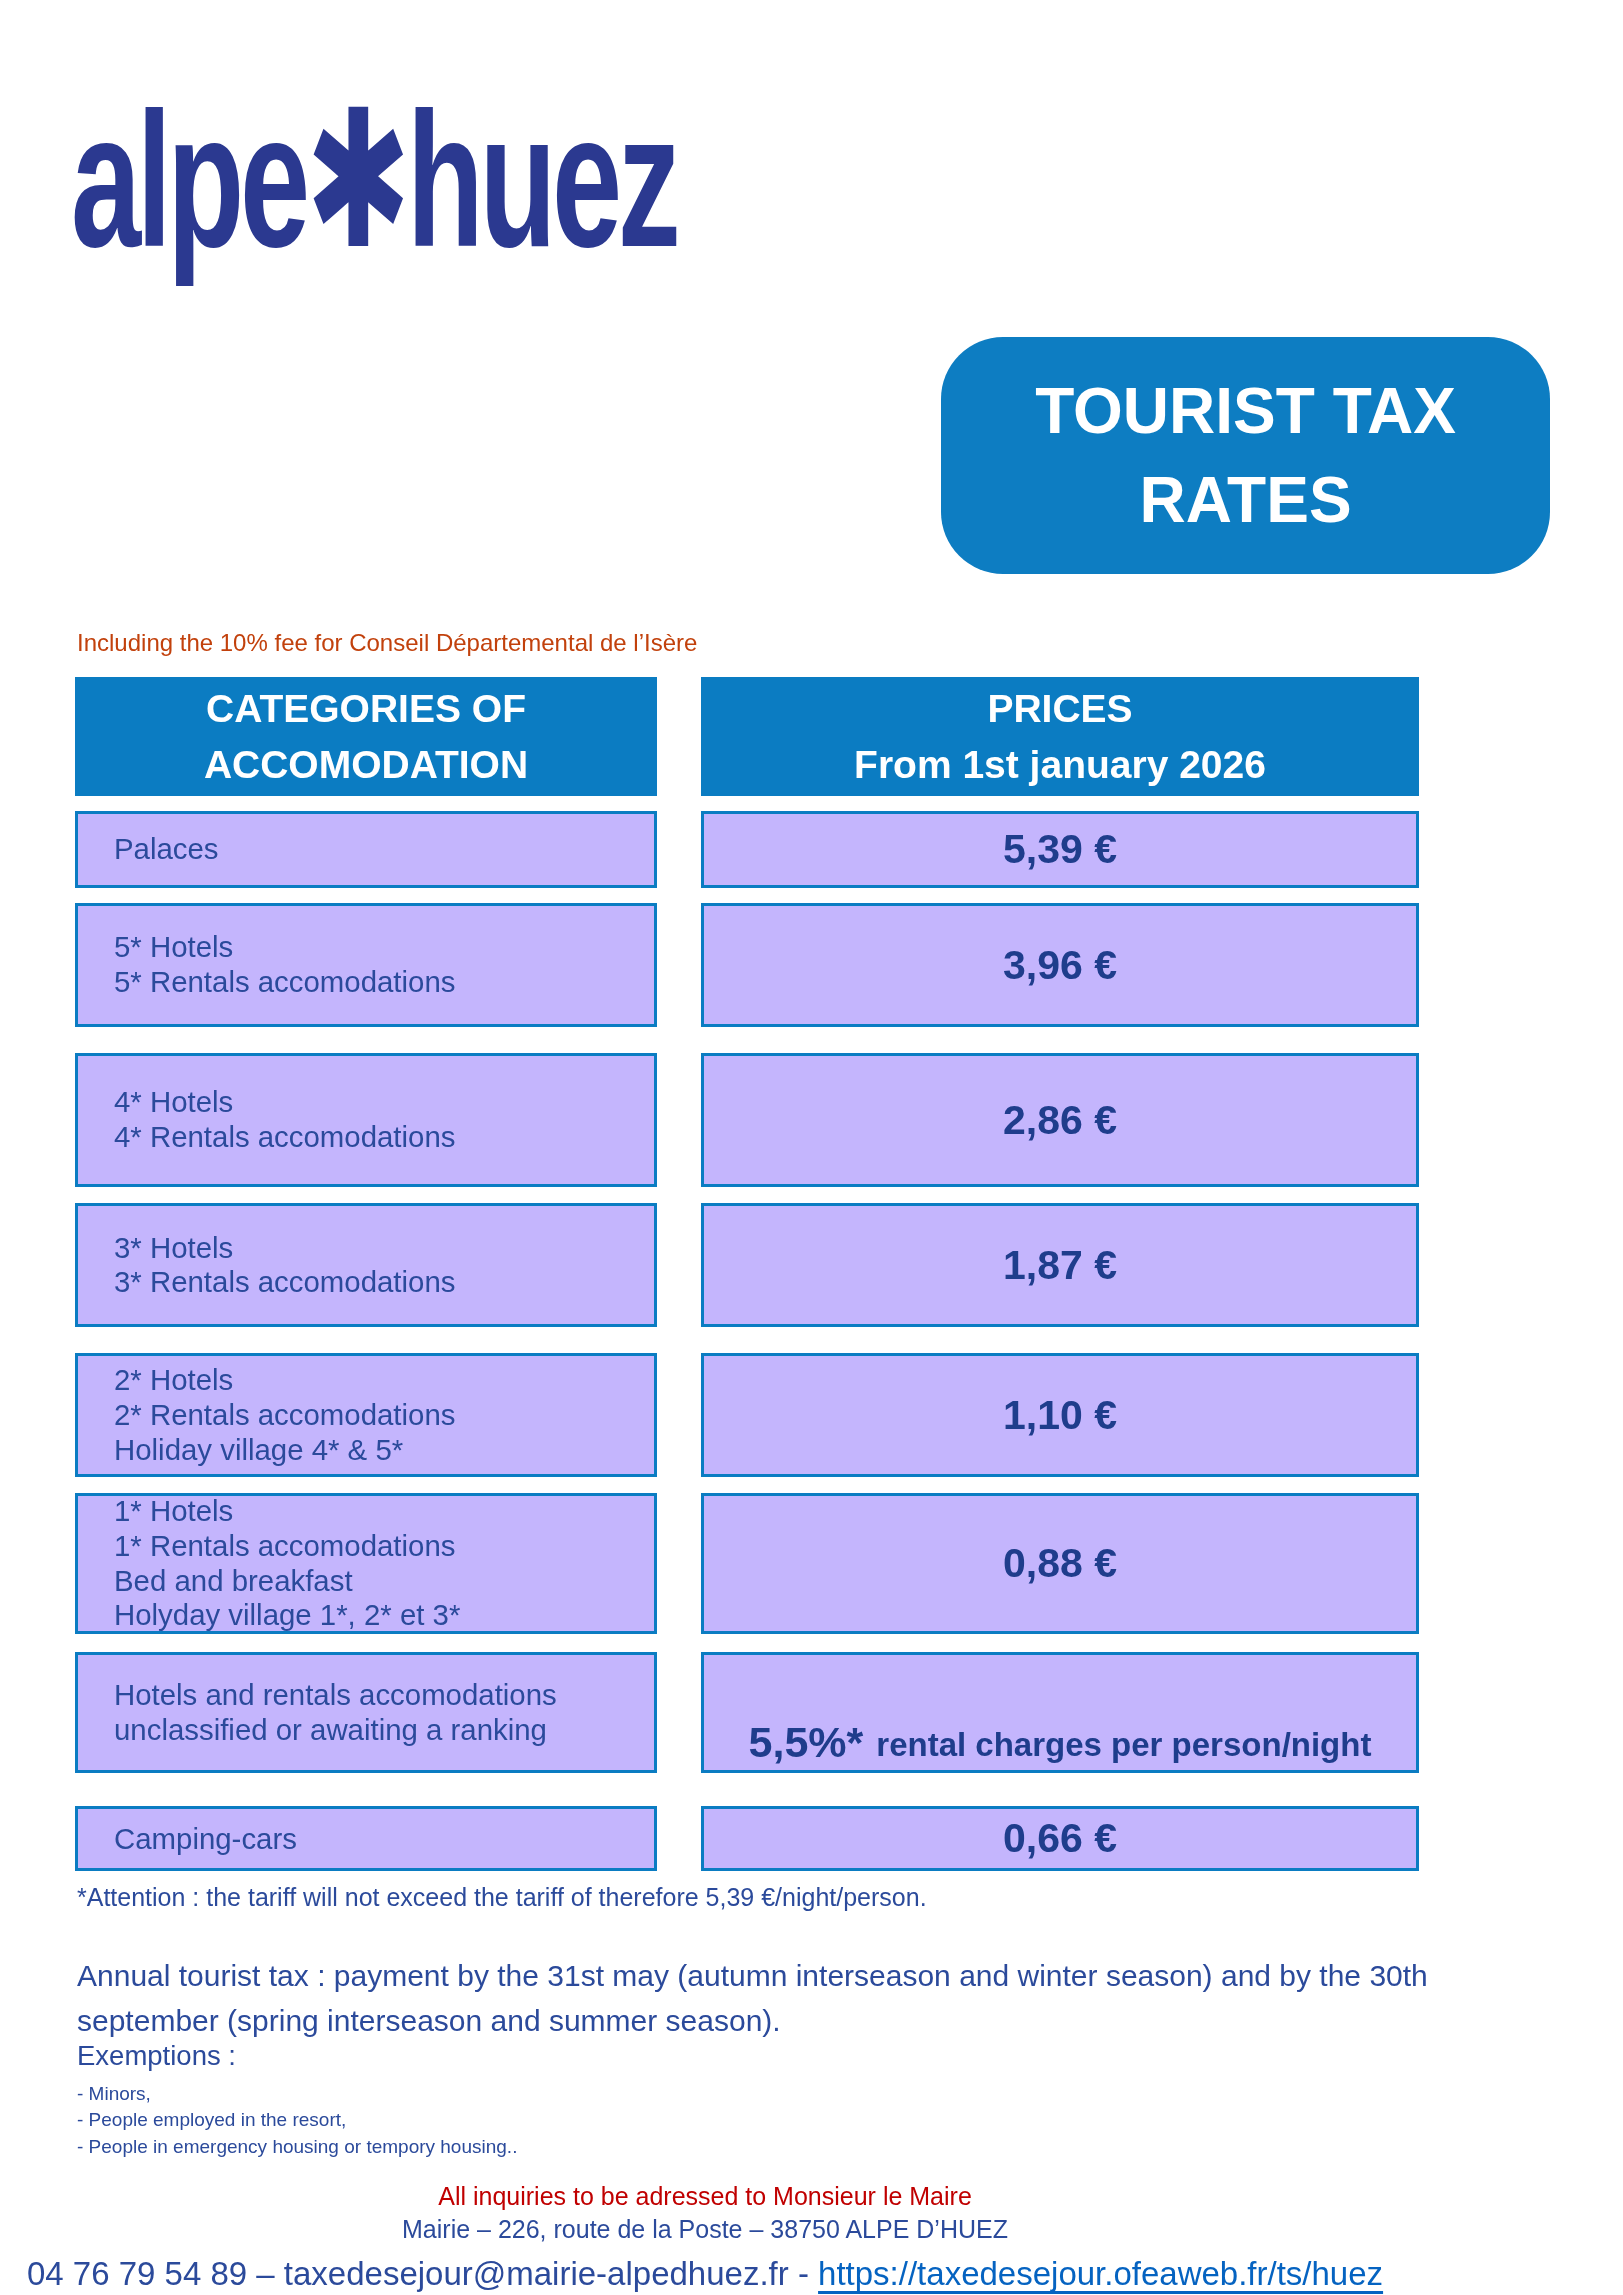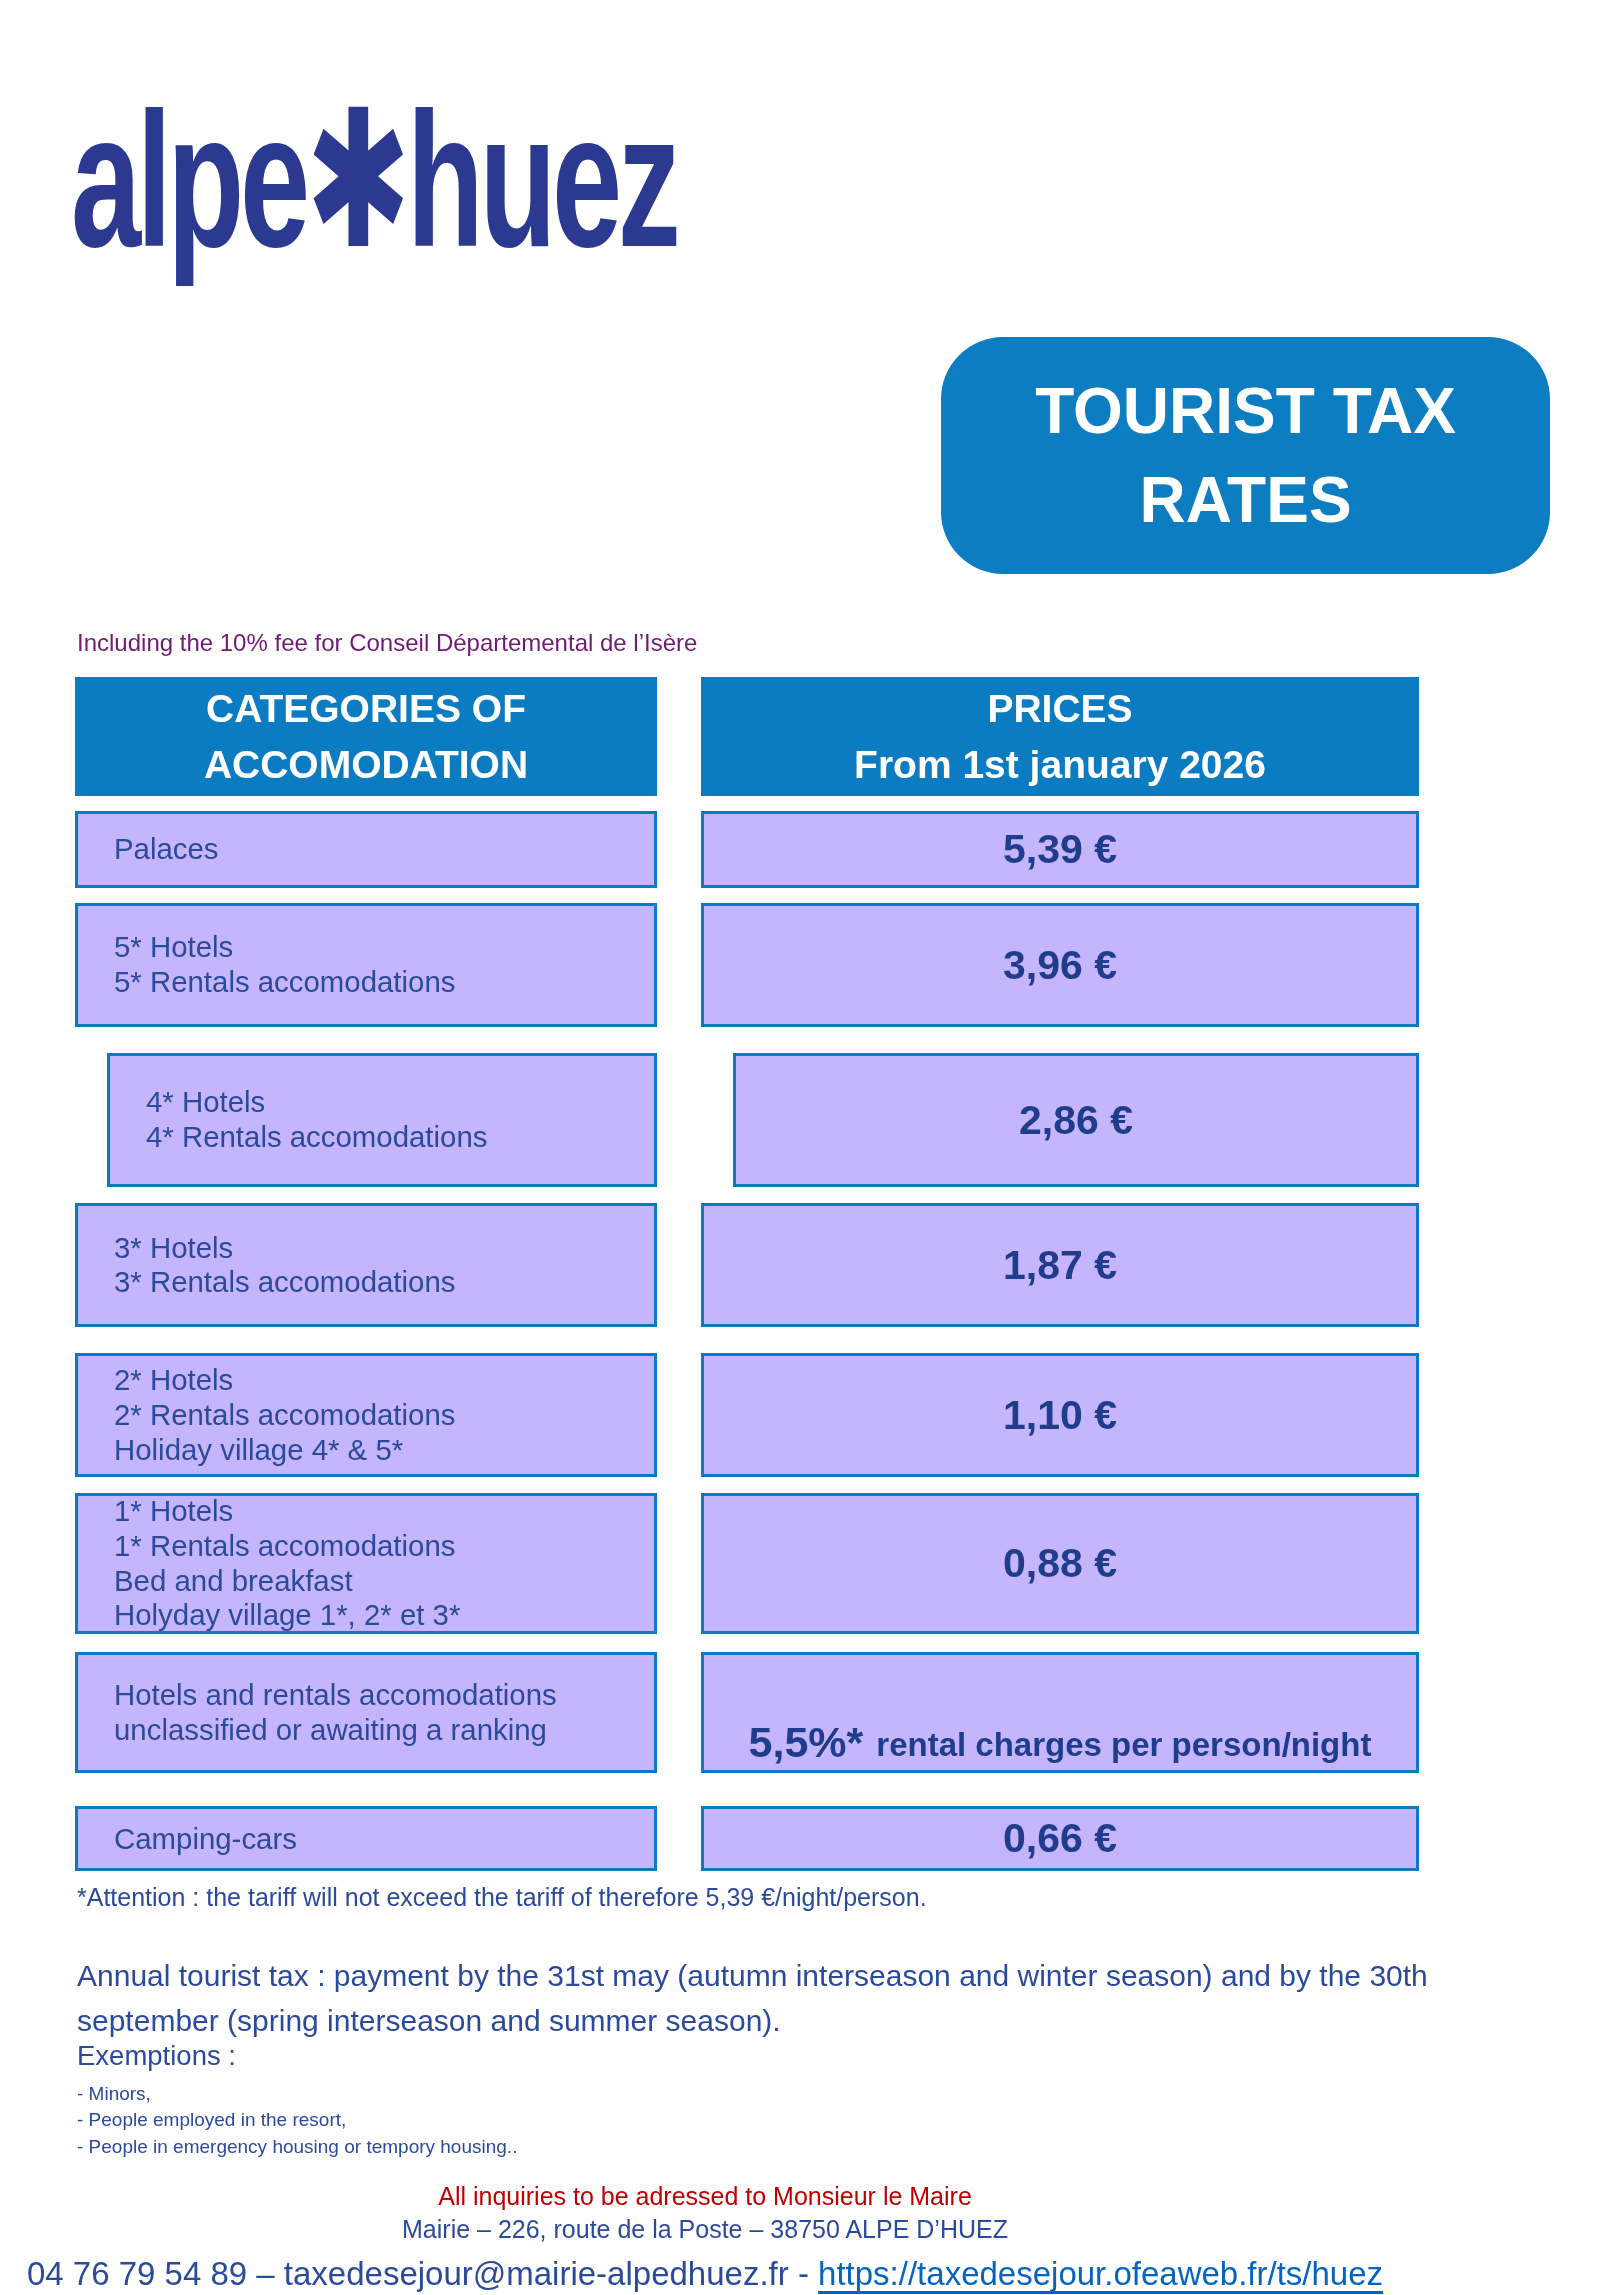--- a/index.html
+++ b/index.html
@@ -29,21 +29,21 @@
   }
   .badge:before,.badge:after{
     content:"";position:absolute;inset:0;border:3.9px solid #0d7dc2;
     border-radius:65px;z-index:-1;
   }
   .badge:before{transform:translate(13px,-15.7px);}
   .badge:after{transform:translate(-11px,14.4px);}
   .badge .bline{color:#ffffff;font-size:64px;font-weight:bold;line-height:1;}
 
   
-  .subtitle{position:absolute;top:629px;left:77px;color:#701a75;font-size:24px;}
+  .subtitle{position:absolute;top:629px;left:77px;color:#c2410c;font-size:24px;}
 
   
   .table-area{position:absolute;top:677px;left:75px;display:flex;gap:44px;}
   .col{display:flex;flex-direction:column;}
   .col-left{width:582px;}
   .col-right{width:718px;}
 
   .hdr{
     background:#0b7cc2;color:#ffffff;
     display:flex;flex-direction:column;align-items:center;justify-content:center;
@@ -62,21 +62,21 @@
   }
   .price{
     display:flex;align-items:center;justify-content:center;
     color:#1f3d8c;font-size:41px;font-weight:bold;
   }
   .price-mixed{align-items:flex-end;justify-content:center;padding-bottom:6.5px;}
   .price-big{font-size:43px;font-weight:bold;color:#1f3d8c;line-height:1;}
   .price-rest{font-size:33px;font-weight:bold;color:#1f3d8c;line-height:1.15;margin-left:13px;}
 
   
-  .rh1{height:77px;} .rh2{height:124px;} .rh3{height:134px;margin-left:32px;} .rh4{height:124px;}
+  .rh1{height:77px;} .rh2{height:124px;} .rh3{height:134px;} .rh4{height:124px;}
   .rh5{height:124px;} .rh6{height:141px;} .rh7{height:121px;} .rh8{height:65px;}
   .g1{margin-top:15px;} .g2{margin-top:15px;} .g3{margin-top:26px;} .g4{margin-top:16.4px;}
   .g5{margin-top:26px;} .g6{margin-top:15.7px;} .g7{margin-top:18.3px;} .g8{margin-top:33px;}
 
   
   .footnote{position:absolute;top:1883px;left:77px;color:#2b4a9b;font-size:25px;}
   .annual{position:absolute;top:1953px;left:77px;width:1427px;color:#2b4a9b;font-size:30px;line-height:1.5;}
   .exemptions{position:absolute;top:2040px;left:77px;color:#2b4a9b;}
   .exemptions .ex-title{font-size:27.5px;margin-bottom:9.2px;}
   .exemptions .ex-item{font-size:19px;line-height:1.38;}

